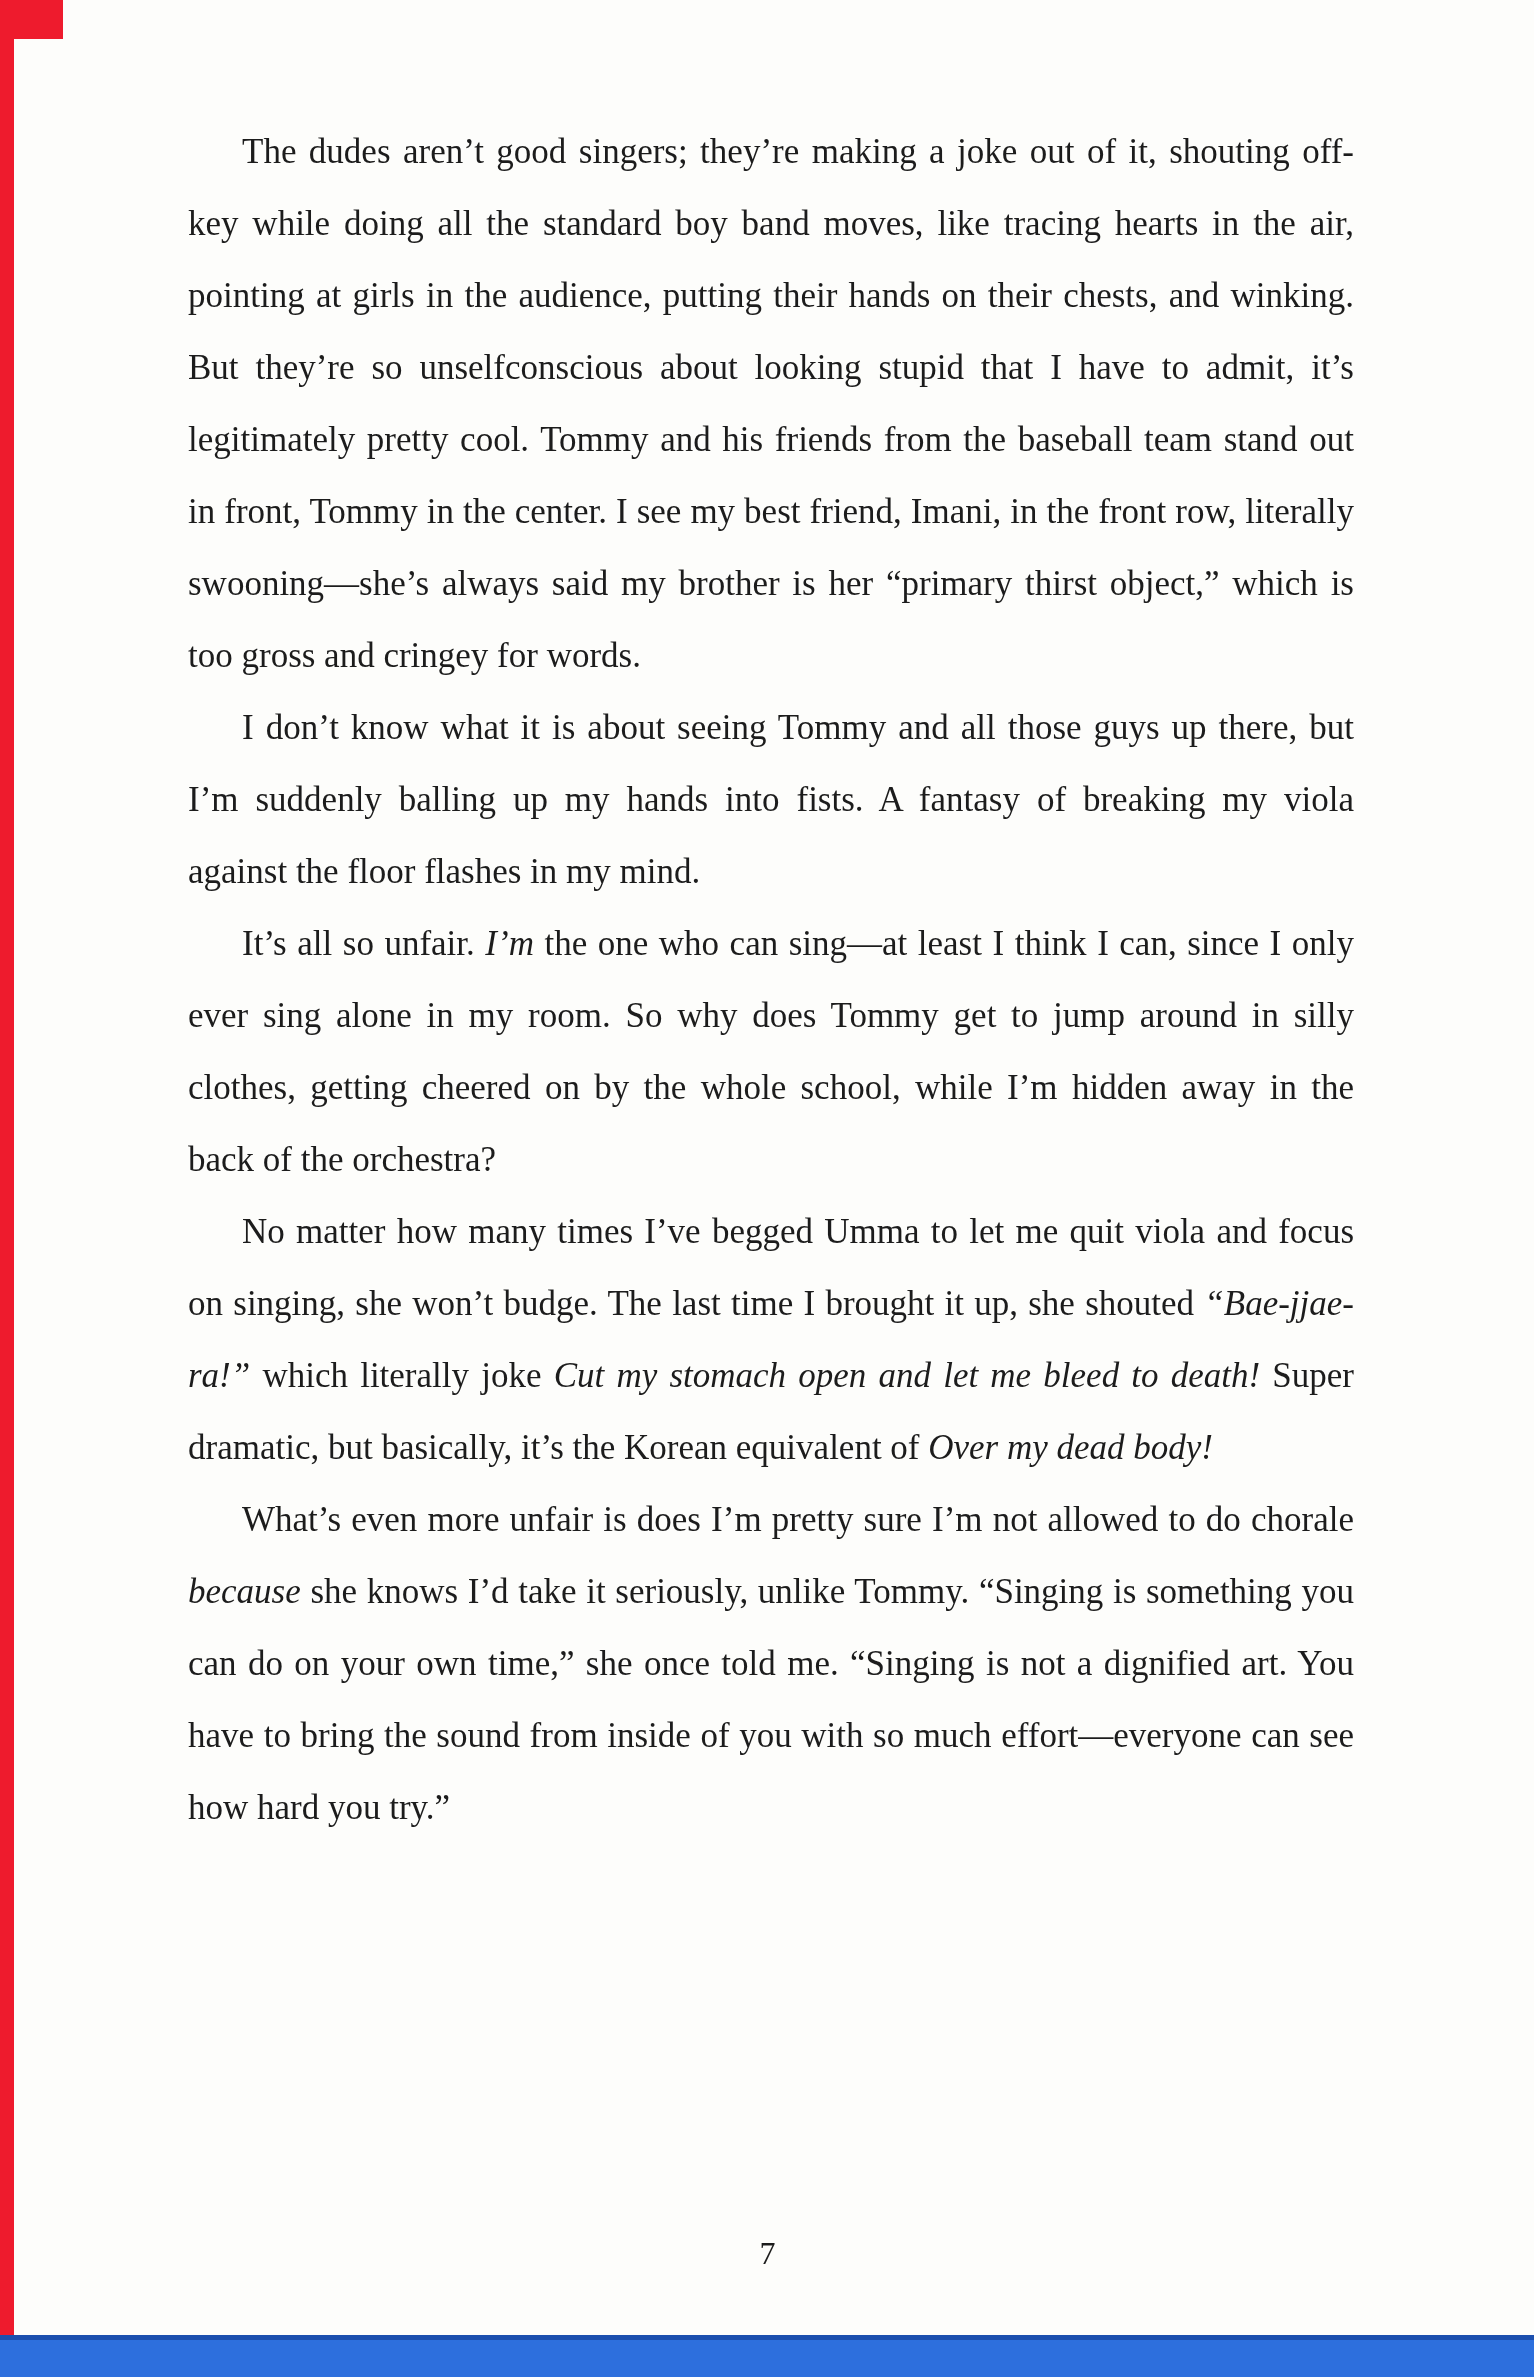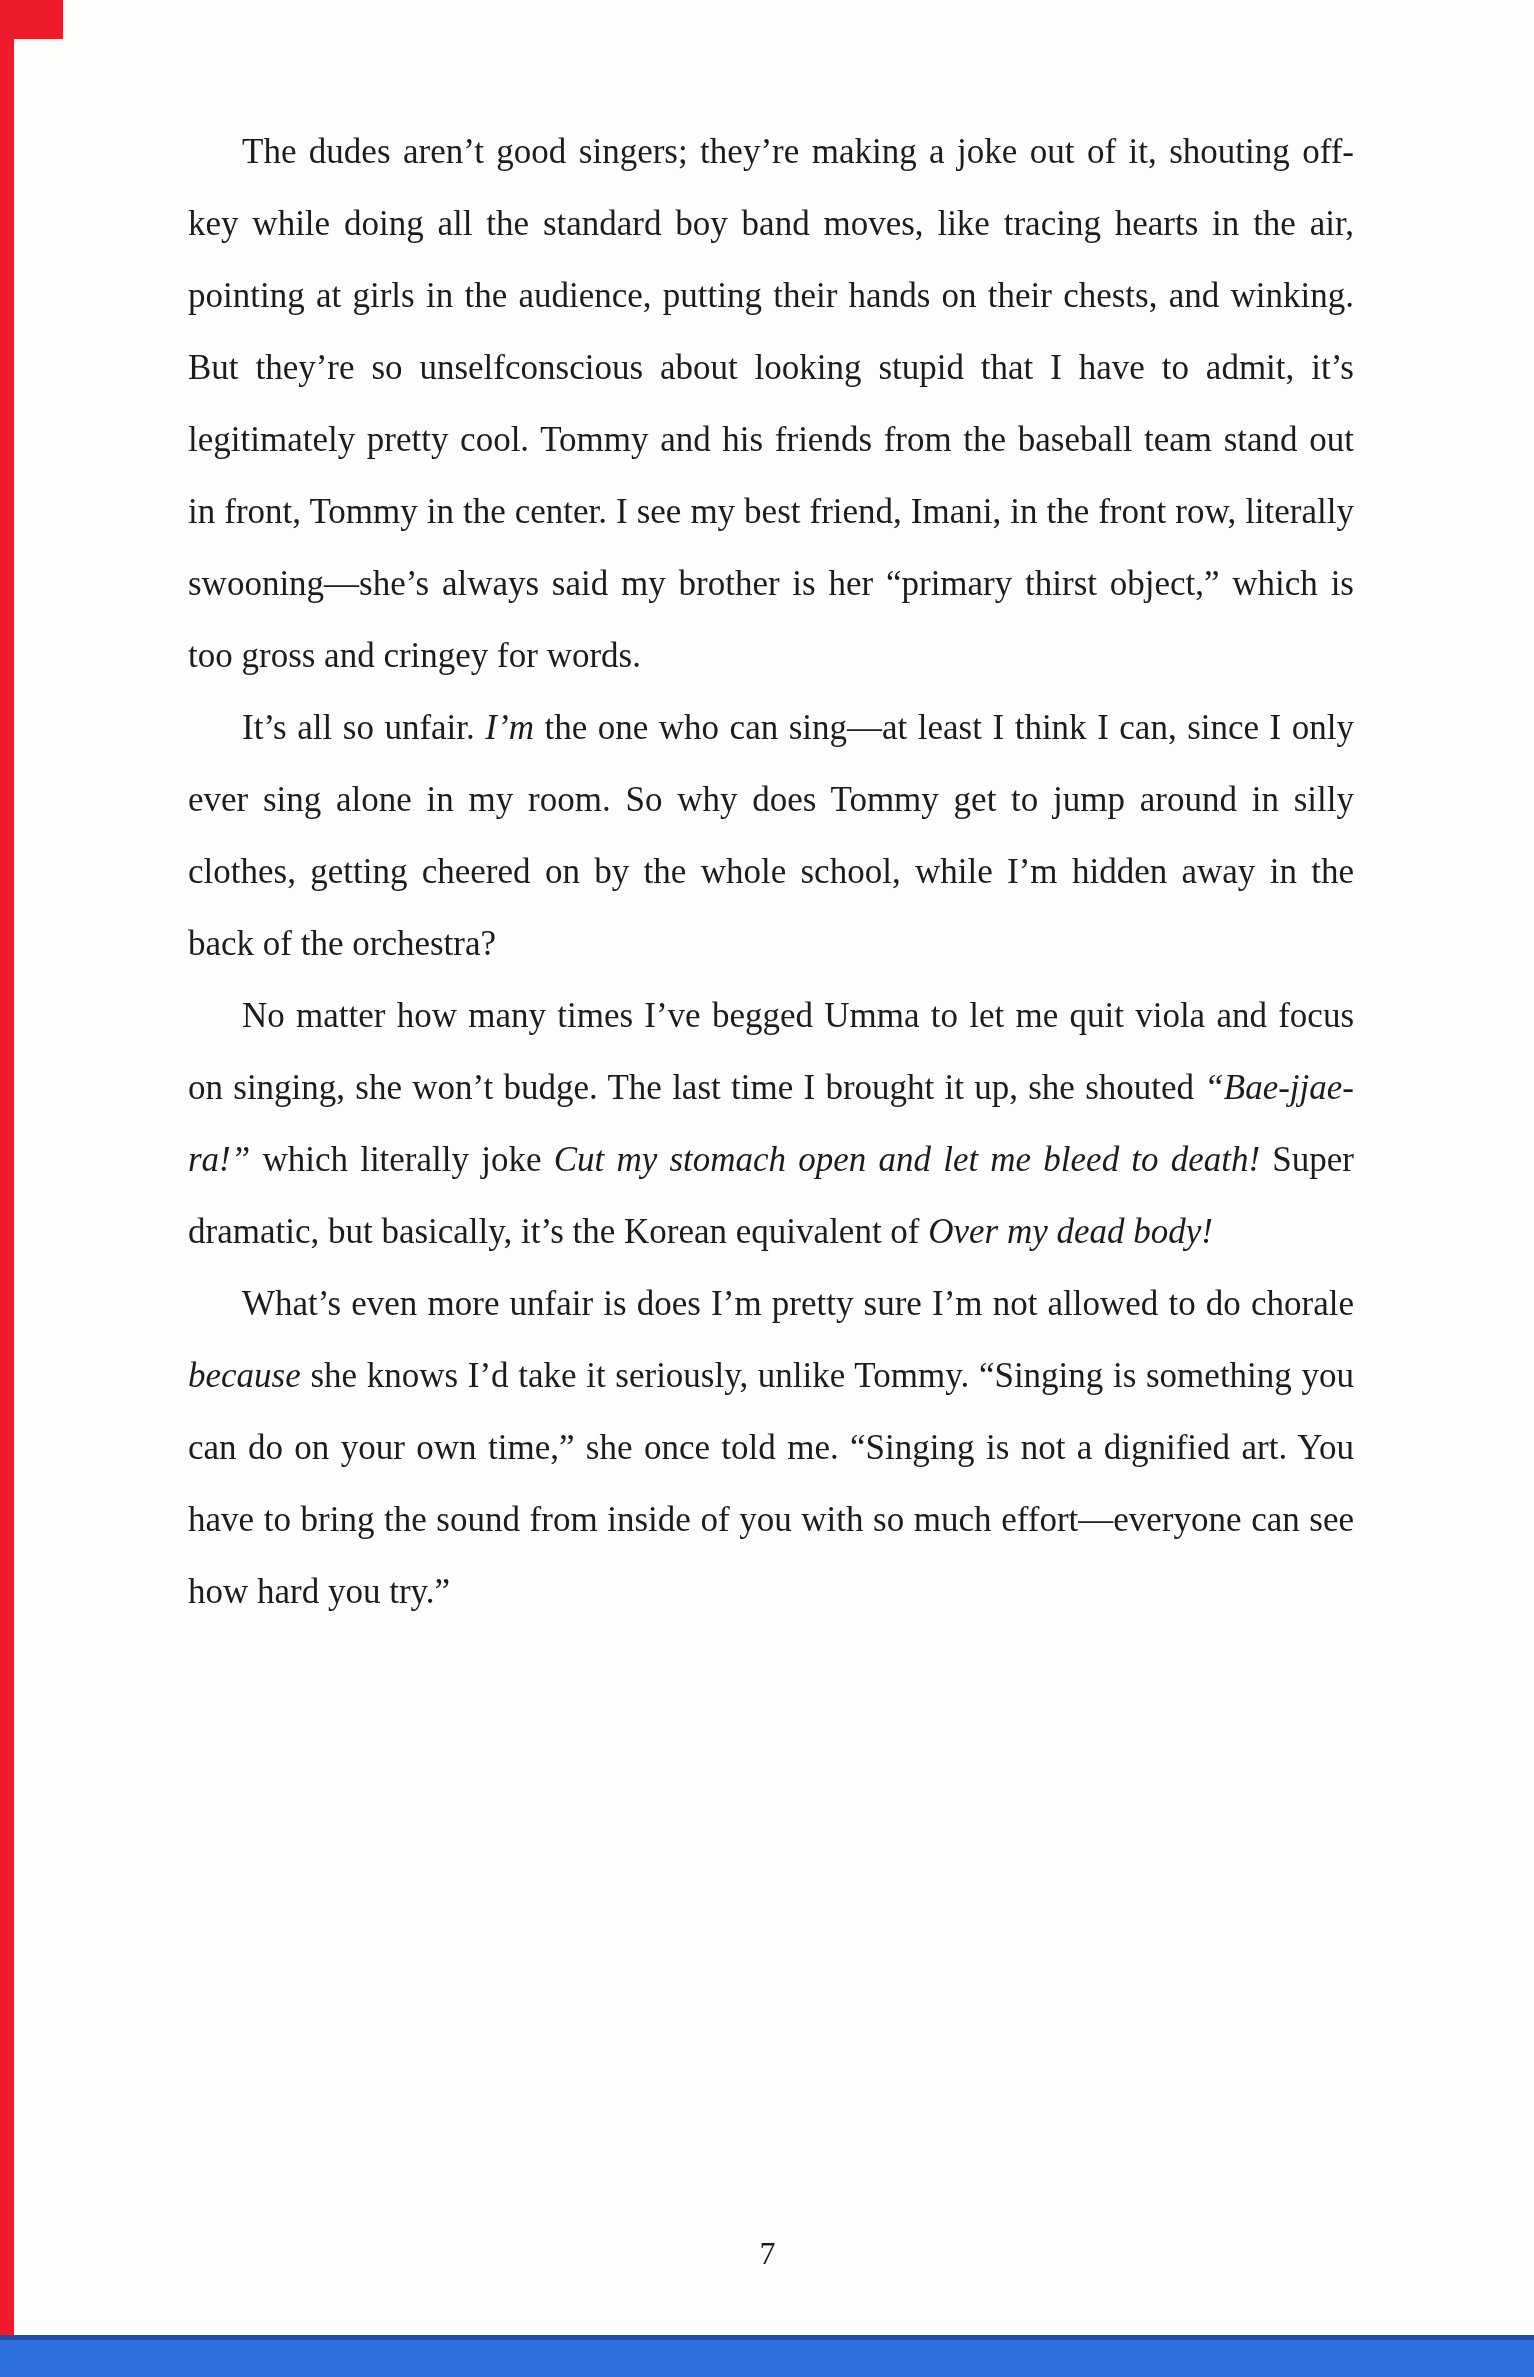--- a/index.html
+++ b/index.html
@@ -78,20 +78,21 @@
 </head>
 <body>
 
 <div class="page">
 
   <div class="left-edge"></div>
   <div class="left-edge-top"></div>
 
   <div class="text-block">
       <p class="para"><span>The dudes aren’t good singers; they’re making a joke out of it, shouting off-key while doing all the standard boy band moves, like tracing hearts in the air, pointing at girls in the audience, putting their hands on their chests, and winking. But they’re so unselfconscious about looking stupid that I have to admit, it’s legitimately pretty cool. Tommy and his friends from the baseball team stand out in front, Tommy in the center. I see my best friend, Imani, in the front row, literally swooning—she’s always said my brother is her “primary thirst object,” which is too gross and cringey for words.</span></p>
+      <p class="para"><span>I don’t know what it is about seeing Tommy and all those guys up there, but I’m suddenly balling up my hands into fists. A fantasy of breaking my viola against the floor flashes in my mind.</span></p>
       <p class="para"><span>It’s all so unfair. </span><em>I’m</em><span> the one who can sing—at least I think I can, since I only ever sing alone in my room. So why does Tommy get to jump around in silly clothes, getting cheered on by the whole school, while I’m hidden away in the back of the orchestra?</span></p>
       <p class="para"><span>No matter how many times I’ve begged Umma to let me quit viola and focus on singing, she won’t budge. The last time I brought it up, she shouted </span><em>“Bae-jjae-ra!”</em><span> which literally joke </span><em>Cut my stomach open and let me bleed to death!</em><span> Super dramatic, but basically, it’s the Korean equivalent of </span><em>Over my dead body!</em></p>
       <p class="para"><span>What’s even more unfair is does I’m pretty sure I’m not allowed to do chorale </span><em>because</em><span> she knows I’d take it seriously, unlike Tommy. “Singing is something you can do on your own time,” she once told me. “Singing is not a dignified art. You have to bring the sound from inside of you with so much effort—everyone can see how hard you try.”</span></p>
     </div>
 
   <div class="page-number">7</div>
 
   <div class="bottom-edge"></div>
 
 </div>

